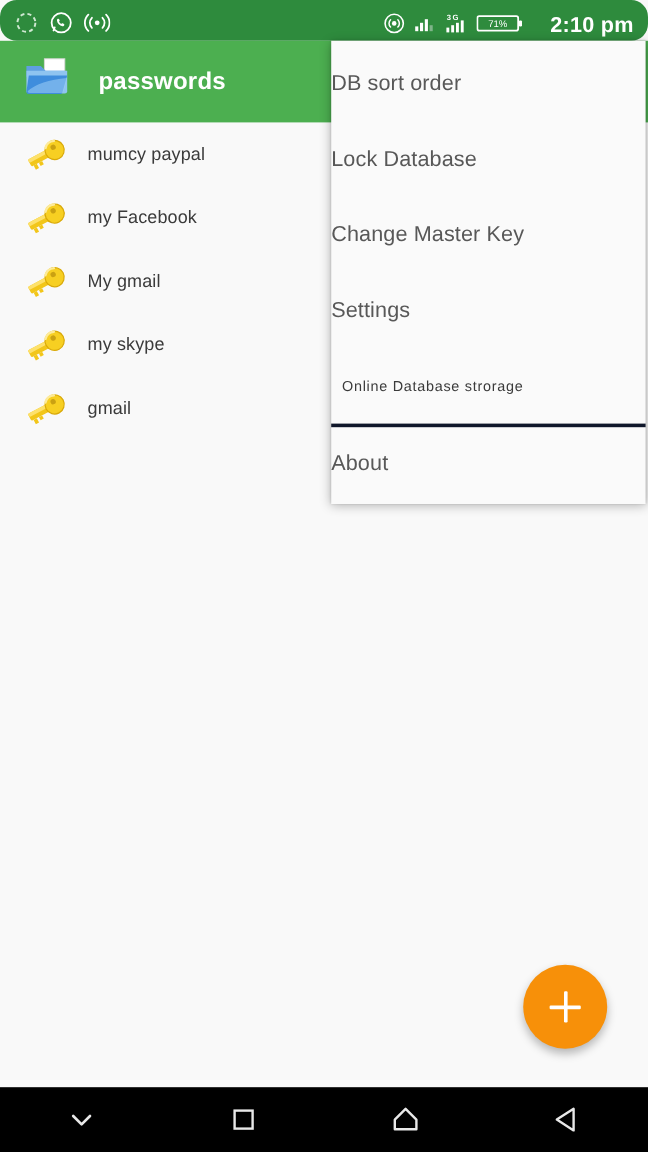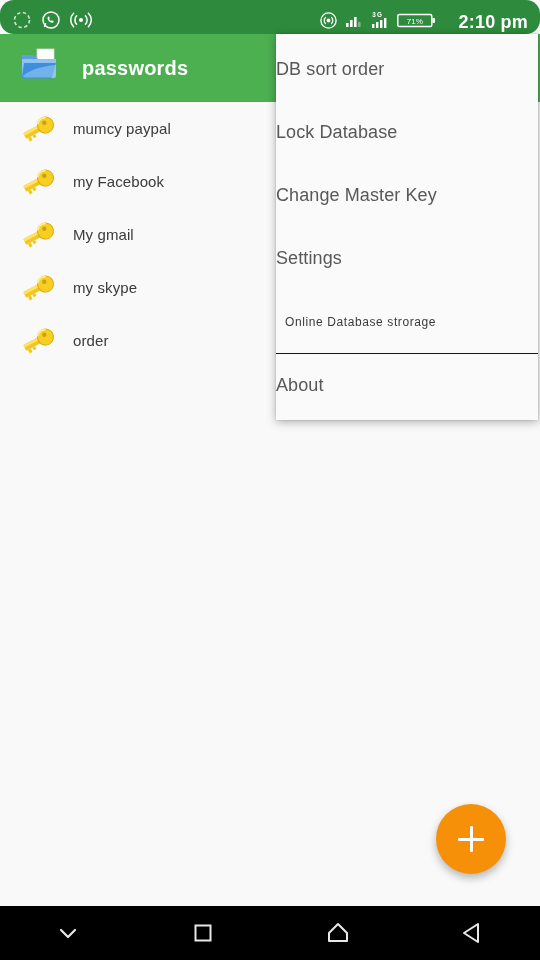--- a/index.html
+++ b/index.html
@@ -114,21 +114,21 @@
     letter-spacing: .1px;
     white-space: nowrap;
   }
   .menu-item.emphasis {
     color: #3a3a3a;
     font-size: 12px;
     padding-left: 9px;
     letter-spacing: .6px;
   }
   .menu-item.divider-above {
-    border-top: 1px solid #0f172a;
+    border-top: 3px solid #0f172a;
   }
 
   
   #fab {
     position: absolute;
     left: 436px;
     top: 804px;
     width: 70px;
     height: 70px;
     border-radius: 50%;
@@ -327,21 +327,21 @@
             <rect x="4" y="12.6" width="19" height="3" rx="1.2" fill="#fde16b"></rect>
             <rect x="6" y="19.2" width="3" height="4" fill="#f2c61a"></rect>
             <rect x="11" y="19.2" width="3" height="3" fill="#f2c61a"></rect>
             <circle cx="27.5" cy="16" r="8" fill="#f7cf22"></circle>
             <circle cx="27.5" cy="16" r="8" fill="none" stroke="#d9a908" stroke-width="1"></circle>
             <circle cx="27.5" cy="13.4" r="2.2" fill="#caa112"></circle>
             <path d="M21.5 11 a8 8 0 0 1 9 -2" stroke="#fdeb9a" stroke-width="2" fill="none" stroke-linecap="round"></path>
           </g>
         </svg>
       </span>
-      <span class="entry-label">order</span>
+      <span class="entry-label">gmail</span>
     </div>
 
   </div>
 
   <div id="overflow-menu">
     <div class="menu-item">DB sort order</div>
     <div class="menu-item">Lock Database</div>
     <div class="menu-item">Change Master Key</div>
     <div class="menu-item">Settings</div>
     <div class="menu-item emphasis">Online Database  strorage</div>

